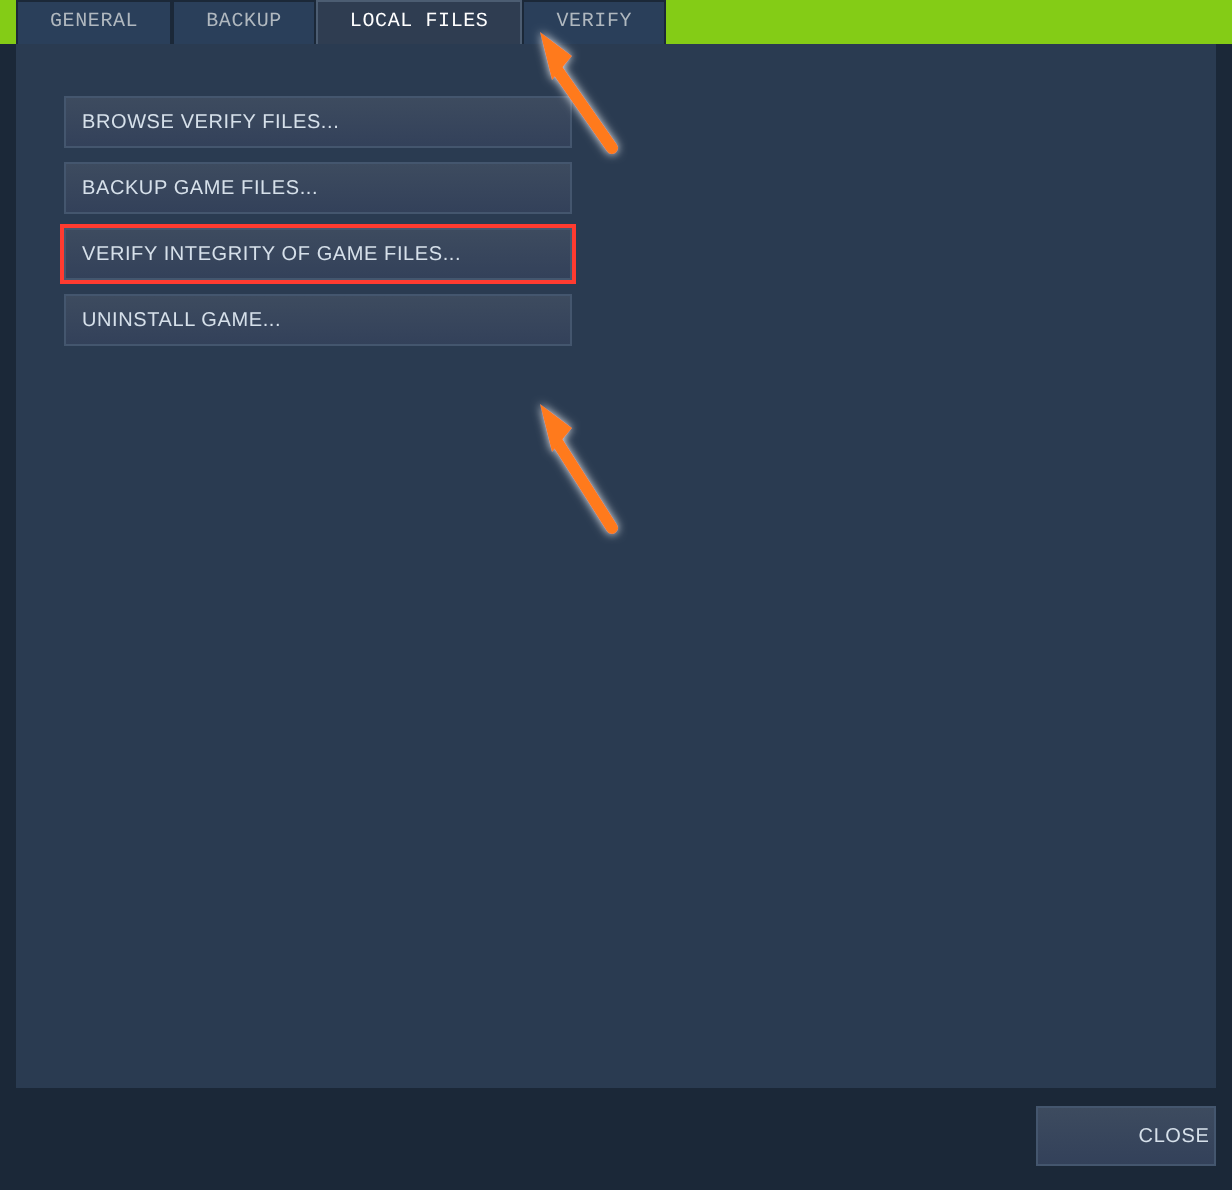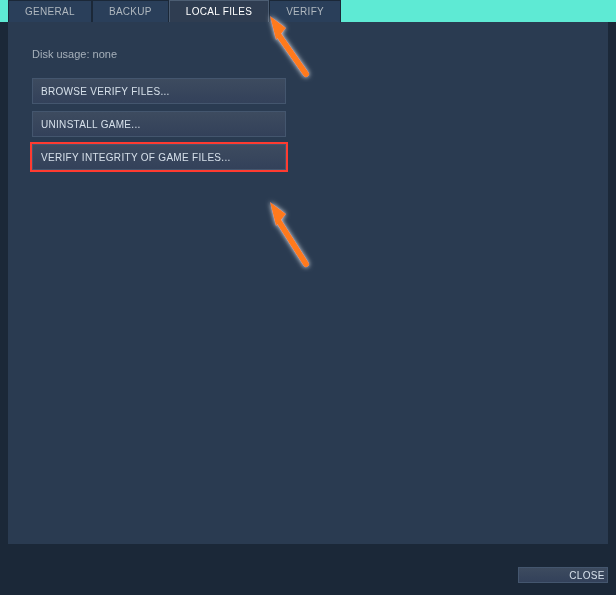--- a/index.html
+++ b/index.html
@@ -10,21 +10,22 @@
       font-family: Arial, Helvetica, sans-serif;
       font-size: 11px;
       color: #c6d4df;
       overflow: hidden;
       position: relative;
     }
     .tabs {
       display: flex;
       height: 22px;
       padding-left: 8px;
-      background: #5eead4;
+      background: #84cc16;
+      font-family: Liberation Mono, monospace;
     }
     .tab {
       padding: 0 16px;
       height: 22px;
       line-height: 22px;
       font-size: 10px;
       color: #b0b8bf;
       background: #2a3f5a;
       border: 1px solid #1b2838;
       border-bottom: none;
@@ -68,21 +69,21 @@
       outline: 2px solid #ff3b30;
       outline-offset: 0px;
     }
     .footer {
       position: absolute;
       right: 8px;
       bottom: 12px;
     }
     .close-btn {
       width: 90px;
-      height: 16px;
+      height: 30px;
       background: linear-gradient(to bottom, #3d4b5f, #33415a);
       border: 1px solid #44566e;
       color: #d6e0ea;
       font-size: 10px;
       cursor: pointer;
       letter-spacing: 0.3px;
       padding-left: 48px;
     }
     .arrow {
       position: absolute;
@@ -94,24 +95,24 @@
 <body>
 
 <div class="tabs">
   <div class="tab">GENERAL</div>
   <div class="tab">BACKUP</div>
   <div class="tab active">LOCAL FILES</div>
   <div class="tab">VERIFY</div>
 </div>
 
 <div class="content">
-  <div class="disk-usage">Disk usage: none</div>
   <button class="btn">BROWSE VERIFY FILES...</button>
+  <button class="btn">BACKUP GAME FILES...</button>
+  <button class="btn highlighted">VERIFY INTEGRITY OF GAME FILES...</button>
   <button class="btn">UNINSTALL GAME...</button>
-  <button class="btn highlighted">VERIFY INTEGRITY OF GAME FILES...</button>
 </div>
 
 <div class="footer">
   <button class="close-btn">CLOSE</button>
 </div>
 
 <div class="arrow" style="left:256px; top:8px;">
   <svg width="64" height="74" viewBox="0 0 64 74">
     <defs>
       <filter id="glow1" x="-50%" y="-50%" width="200%" height="200%">

